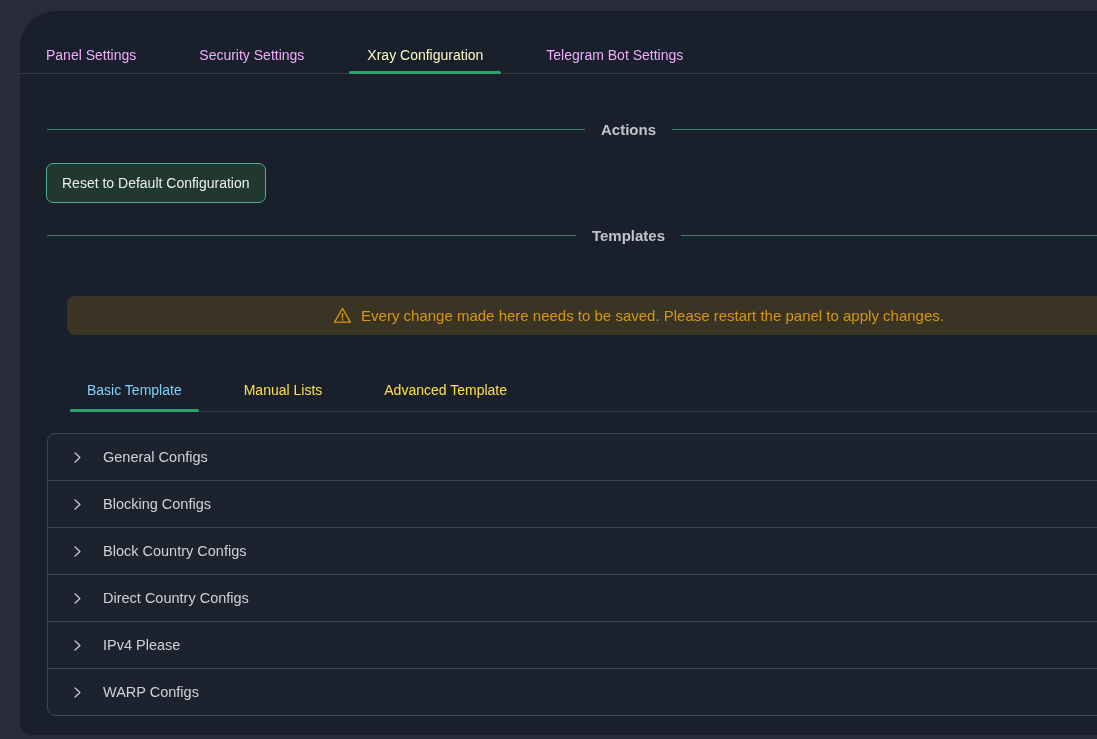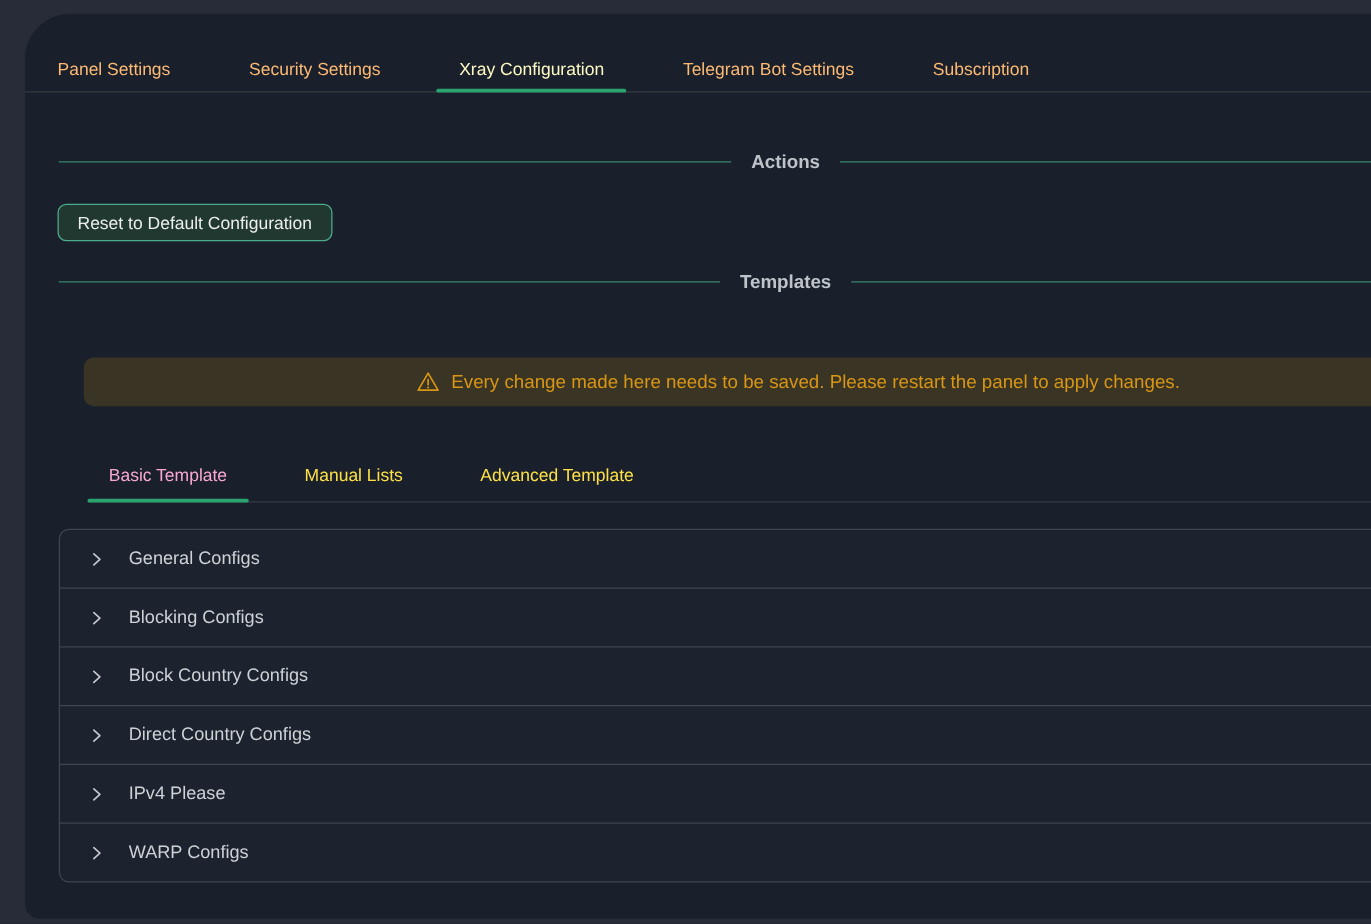--- a/index.html
+++ b/index.html
@@ -30,21 +30,21 @@
     margin-top: 24px;
     padding-left: 8px;
     display: flex;
     gap: 27px;
     border-bottom: 1px solid #343b45;
   }
   .tab {
     padding: 11px 18px 9px;
     font-size: 14px;
     line-height: 18px;
-    color: #fdba74;
+    color: #f0abfc;
     cursor: pointer;
     position: relative;
     white-space: nowrap;
   }
   .tab.active { color: #fef9c3; }
   .tab.active::after {
     content: "";
     position: absolute;
     left: 0; right: 0; bottom: -1px;
     height: 3px;
@@ -68,21 +68,21 @@
     content: "";
     flex: 1;
     height: 1px;
     background: #38836c;
   }
 
   
   .reset-btn {
     display: inline-block;
     margin: 24px 0 0 26px;
-    height: 30px;
+    height: 40px;
     padding: 0 15px;
     background: #213831;
     border: 1px solid #4dac8c;
     border-radius: 7px;
     color: #eceeee;
     font-size: 14px;
     line-height: 27px;
     font-family: "Liberation Sans", sans-serif;
     cursor: pointer;
   }
@@ -113,21 +113,21 @@
   }
   .subtab {
     padding: 6px 17px 12px;
     font-size: 14px;
     line-height: 18px;
     color: #fde047;
     cursor: pointer;
     position: relative;
     white-space: nowrap;
   }
-  .subtab.active { color: #f9a8d4; text-align: center; }
+  .subtab.active { color: #7dd3fc; text-align: center; }
   .subtab.active::after {
     content: "";
     position: absolute;
     left: 0; right: 0; bottom: -1px;
     height: 3px;
     background: #2aa36f;
     border-radius: 2px;
   }
 
   
@@ -159,21 +159,20 @@
 <body>
 
 <div class="card">
 
   
   <div class="tabs-bar">
     <div class="tab">Panel Settings</div>
     <div class="tab">Security Settings</div>
     <div class="tab active">Xray Configuration</div>
     <div class="tab">Telegram Bot Settings</div>
-    <div class="tab">Subscription</div>
   </div>
 
   
   <div class="divider">
     <span>Actions</span>
   </div>
 
   
   <button class="reset-btn">Reset to Default Configuration</button>
 

